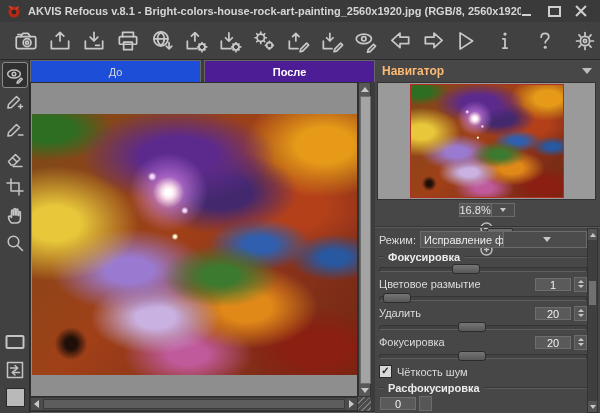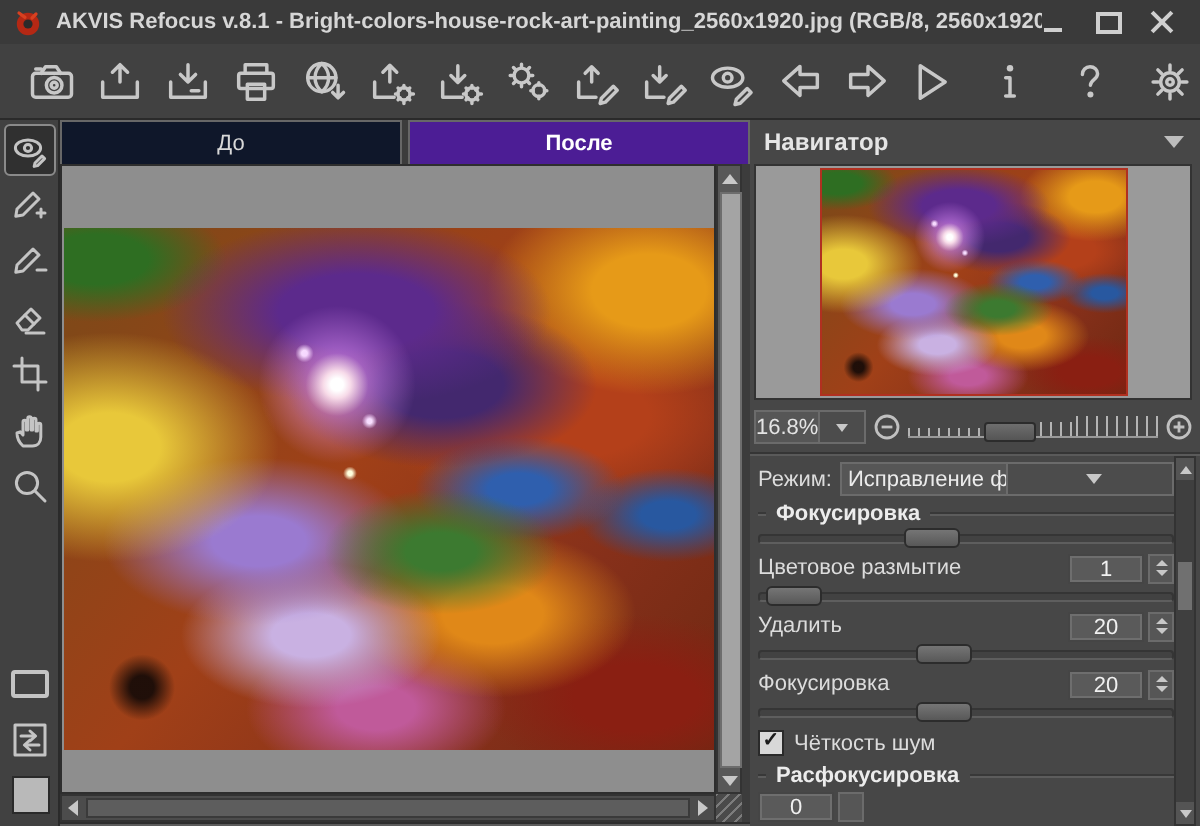--- a/index.html
+++ b/index.html
@@ -35,21 +35,21 @@
   .tool{width:24px;height:24px;margin:3px auto 4px auto;display:flex;align-items:center;justify-content:center;border-radius:2px;}
   .tool svg{stroke:#c4c4c4;fill:none;stroke-width:1.5;stroke-linecap:round;stroke-linejoin:round;}
   .tool.sel{background:#303030;outline:1px solid #8a8a8a;}
   .btools{position:absolute;left:0;bottom:6px;width:30px;}
   .swatch{width:17px;height:17px;margin:6px auto 0 auto;background:#b9b9b9;border:1px solid #2a2a2a;}
 
   
   #main{position:absolute;left:30px;top:60px;width:345px;height:351px;}
   #tabs{position:absolute;left:0;top:0;width:345px;height:22px;display:flex;gap:3px;background:#3c3c3c;}
   .tab{flex:1;display:flex;align-items:center;justify-content:center;font-size:11px;color:#d8d8d8;
-       background:#0f172a;border:1px solid #676767;border-bottom:none;box-sizing:border-box;}
+       background:#1d4ed8;border:1px solid #676767;border-bottom:none;box-sizing:border-box;}
   .tab.active{background:#4c1d95;color:#fff;font-weight:bold;}
   #viewport{position:absolute;left:0;top:22px;width:328px;height:315px;background:#8e8e8e;
             border:1px solid #2e2e2e;box-sizing:border-box;}
   .artwork{
     background:
       radial-gradient(circle at 42% 30%, #ffffff 0 1.2%, rgba(255,228,240,.95) 2.6%, rgba(232,150,255,.5) 6%, rgba(150,80,200,0) 15%),
       radial-gradient(circle at 37% 24%, #fff 0 .5%, rgba(255,255,255,0) 1.6%),
       radial-gradient(circle at 47% 37%, #fff 0 .5%, rgba(255,255,255,0) 1.6%),
       radial-gradient(circle at 44% 47%, #ffd 0 .5%, rgba(255,255,255,0) 1.5%),
       radial-gradient(circle at 12% 88%, rgba(25,12,8,.95) 0 1.6%, rgba(25,12,8,0) 4.5%),
@@ -84,26 +84,26 @@
   .tri.u{border-left:4px solid transparent;border-right:4px solid transparent;border-bottom:5px solid #c8c8c8;}
   .tri.d{border-left:4px solid transparent;border-right:4px solid transparent;border-top:5px solid #c8c8c8;}
   .tri.l{border-top:4px solid transparent;border-bottom:4px solid transparent;border-right:5px solid #c8c8c8;}
   .tri.r{border-top:4px solid transparent;border-bottom:4px solid transparent;border-left:5px solid #c8c8c8;}
   .corner{position:absolute;left:328px;top:337px;width:13px;height:14px;background:#4a4a4a;
           background-image:repeating-linear-gradient(135deg,#7c7c7c 0 1px,transparent 1px 4px);}
 
   
   #panel{position:absolute;left:375px;top:60px;width:225px;height:353px;background:#474747;box-sizing:border-box;}
   .phead{height:22px;display:flex;align-items:center;padding:0 8px 0 7px;}
-  .phead b{font-size:12px;color:#e5e5e5;}
+  .phead b{font-size:12px;color:#fdba74;}
   .phead .tri.d{margin-left:auto;border-left-width:5px;border-right-width:5px;border-top-width:6px;border-top-color:#bdbdbd;}
   .navbox{position:absolute;left:2px;top:22px;width:219px;height:118px;background:#9a9a9a;
           border:1px solid #333;box-sizing:border-box;display:flex;align-items:center;justify-content:center;}
   #thumb{width:152px;height:112px;border:1px solid #b03020;box-sizing:content-box;}
-  .zoomrow{position:absolute;left:2px;top:143px;width:219px;height:21px;display:flex;align-items:center;gap:4px;}
+  .zoomrow{position:absolute;left:2px;top:143px;width:219px;height:21px;display:flex;align-items:center;gap:4px;flex-direction:column;}
   .zsel{width:56px;height:17px;background:#565656;border:1px solid #6b6b6b;display:flex;align-items:center;box-sizing:border-box;}
   .zsel span{flex:1;text-align:center;font-size:11px;color:#e4e4e4;}
   .zsel .arr{width:13px;height:100%;background:#4c4c4c;border-left:1px solid #6b6b6b;display:flex;align-items:center;justify-content:center;}
   .zsel .arr .tri.d{border-left-width:3px;border-right-width:3px;border-top-width:4px;}
   .zbtn{width:13px;height:13px;flex:none;}
   .zbtn svg{stroke:#c0c0c0;fill:none;stroke-width:1.4;}
   .ruler{position:relative;flex:1;height:15px;}
   .ruler .t1,.ruler .t2,.ruler .t3{position:absolute;bottom:3px;background-image:repeating-linear-gradient(90deg,#b4b4b4 0 1px,transparent 1px 5px);}
   .ruler .t1{left:0;width:33%;height:4px;}
   .ruler .t2{left:33%;width:34%;height:7px;}

